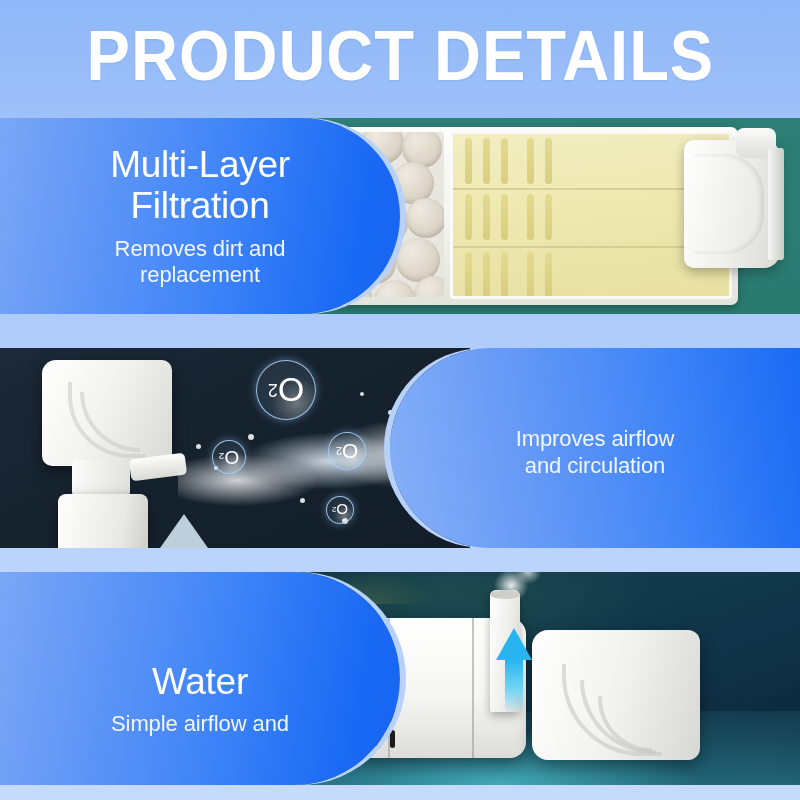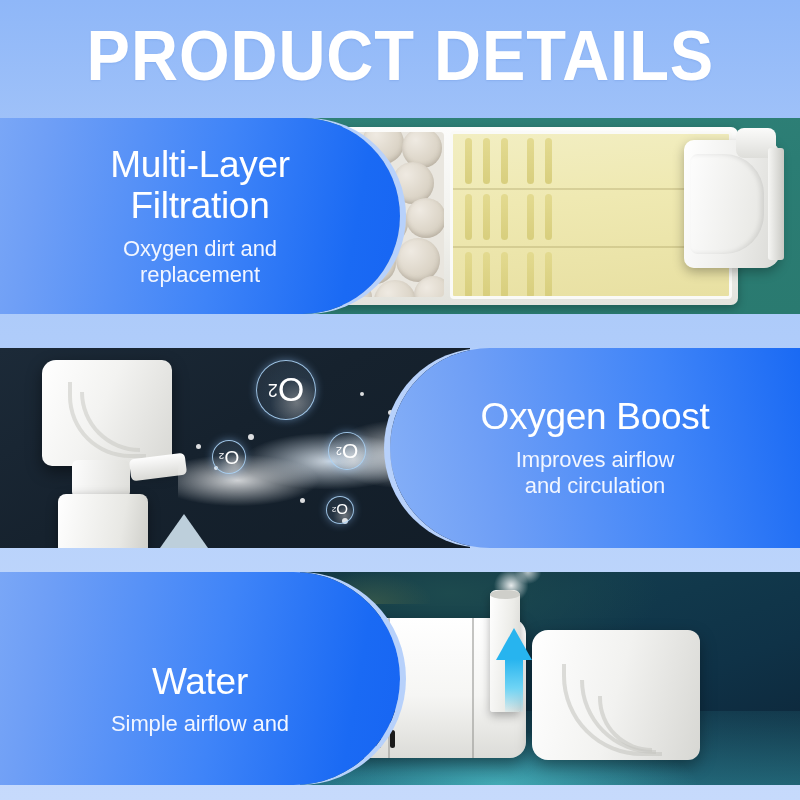--- a/index.html
+++ b/index.html
@@ -436,21 +436,21 @@
         <div class="motor-bracket"></div>
       </div>
     </div>
 
     <div class="text-pane left-align" style="left:-60px; width:460px; padding-left:60px;">
       <div class="pane-title">
         <span>Multi-Layer</span><br>
         <span>Filtration</span>
       </div>
       <div class="pane-sub">
-        <span>Oxygen dirt and</span><br>
+        <span>Removes dirt and</span><br>
         <span>replacement</span>
       </div>
     </div>
 
   </div>
 </section>
 
 <section class="panel" id="panel-2">
   <div class="panel-inner">
 
@@ -493,21 +493,20 @@
       </div>
       <div class="o2-bubble" style="left:408px;top:116px;width:30px;height:30px;font-size:17px;">
         <span>O</span>
           <sub>2</sub>
       </div>
 
       <div class="rock"></div>
     </div>
 
     <div class="text-pane right-align" style="right:-60px; width:470px; padding-right:60px;">
-      <div class="pane-title">Oxygen Boost</div>
       <div class="pane-sub">
         <span>Improves airflow</span><br>
         <span>and circulation</span>
       </div>
     </div>
 
   </div>
 </section>
 
 <section class="panel" id="panel-3">

